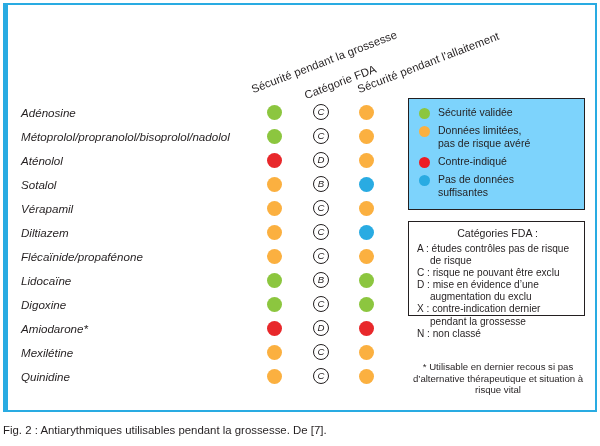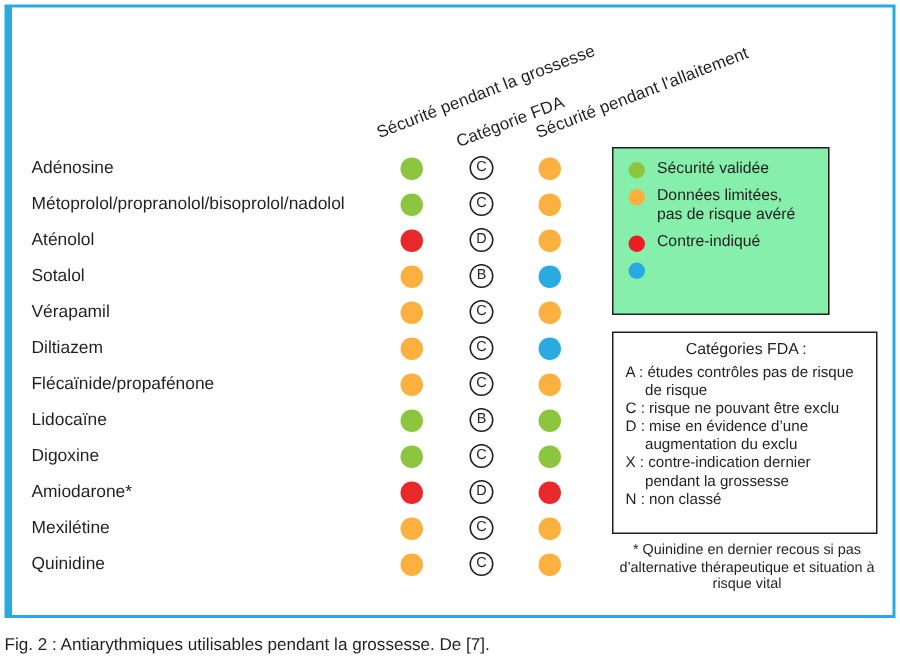--- a/index.html
+++ b/index.html
@@ -37,20 +37,21 @@
   }
   #head-grossesse   { left: 246px; top: 78px; }
   #head-fda         { left: 299px; top: 84px; }
   #head-allaitement { left: 352px; top: 78px; }
 
   
   #rows {
     position: absolute;
     left: 0; top: 95px;
     width: 100%;
+    font-style: italic;
   }
   .row {
     position: relative;
     height: 24px;
   }
   .drug-name {
     position: absolute;
     left: 13px;
     top: 50%;
     transform: translateY(-50%);
@@ -86,23 +87,23 @@
     line-height: 13.5px;
     text-align: center;
     color: #231f20;
     background: #fff;
   }
 
   
   #legend-box {
     position: absolute;
     left: 400px; top: 93px;
-    width: 145px; height: 112px;
+    width: 177px; height: 112px;
     border: 1.6px solid #231f20;
-    background: #86efac;
+    background: #7dd3fc;
     padding: 7px 20px 0 10px;
   }
   .legend-item {
     display: flex;
     align-items: flex-start;
     margin-bottom: 5px;
   }
   .legend-swatch {
     flex: 0 0 auto;
     width: 11px; height: 11px;
@@ -113,21 +114,21 @@
   .legend-label {
     font-size: 10.5px;
     line-height: 13px;
     color: #231f20;
   }
 
   
   #fda-box {
     position: absolute;
     left: 400px; top: 216px;
-    width: 177px; height: 135px;
+    width: 177px; height: 95px;
     border: 1.6px solid #231f20;
     background: #fff;
     padding: 5px 6px 0 8px;
   }
   #fda-box-title {
     text-align: center;
     font-size: 10.6px;
     margin-bottom: 4px;
     color: #231f20;
   }
@@ -251,36 +252,37 @@
       <div class="legend-item">
         <span class="legend-swatch sw-orange"></span>
         <span class="legend-label">Données limitées,<br>pas de risque avéré</span>
       </div>
       <div class="legend-item">
         <span class="legend-swatch sw-red"></span>
         <span class="legend-label">Contre-indiqué</span>
       </div>
       <div class="legend-item">
         <span class="legend-swatch sw-blue"></span>
+        <span class="legend-label">Pas de données<br>suffisantes</span>
       </div>
     </div>
 
   <div id="fda-box">
     <div id="fda-box-title">Catégories FDA :</div>
     <div id="fda-lines">
         <div class="fda-line">A : études contrôles pas de risque</div>
         <div class="fda-line indent">de risque</div>
         <div class="fda-line">C : risque ne pouvant être exclu</div>
         <div class="fda-line">D : mise en évidence d’une</div>
         <div class="fda-line indent">augmentation du exclu</div>
         <div class="fda-line">X : contre-indication dernier</div>
         <div class="fda-line indent">pendant la grossesse</div>
         <div class="fda-line">N : non classé</div>
       </div>
   </div>
 
-  <div id="footnote">* Quinidine en dernier recous si pas d’alternative thérapeutique et situation à risque vital</div>
+  <div id="footnote">* Utilisable en dernier recous si pas d’alternative thérapeutique et situation à risque vital</div>
 </div>
 
 <div id="caption">
   <span id="caption-label">Fig. 2 :</span>
   <span id="caption-text">Antiarythmiques utilisables pendant la grossesse. De [7].</span>
 </div>
 
 </body></html>

